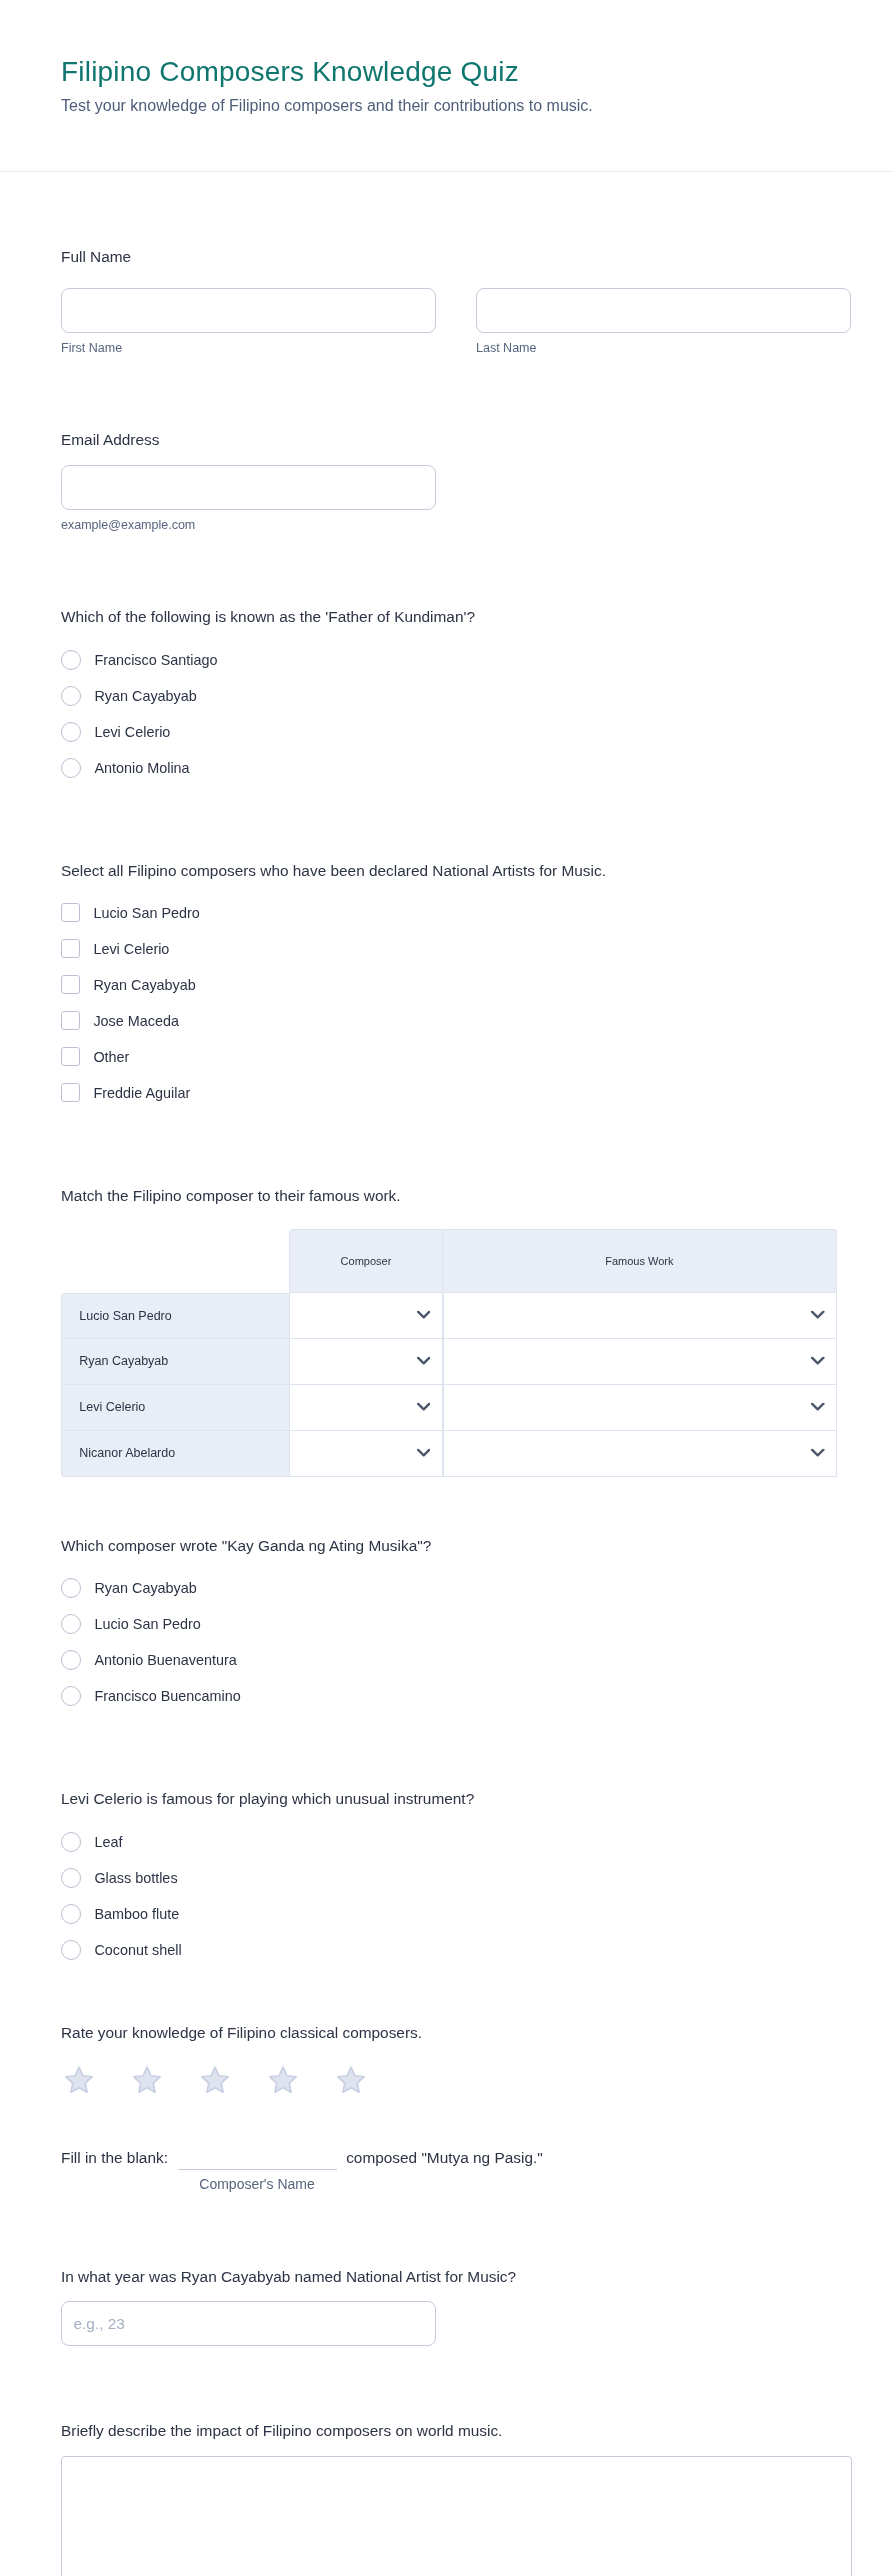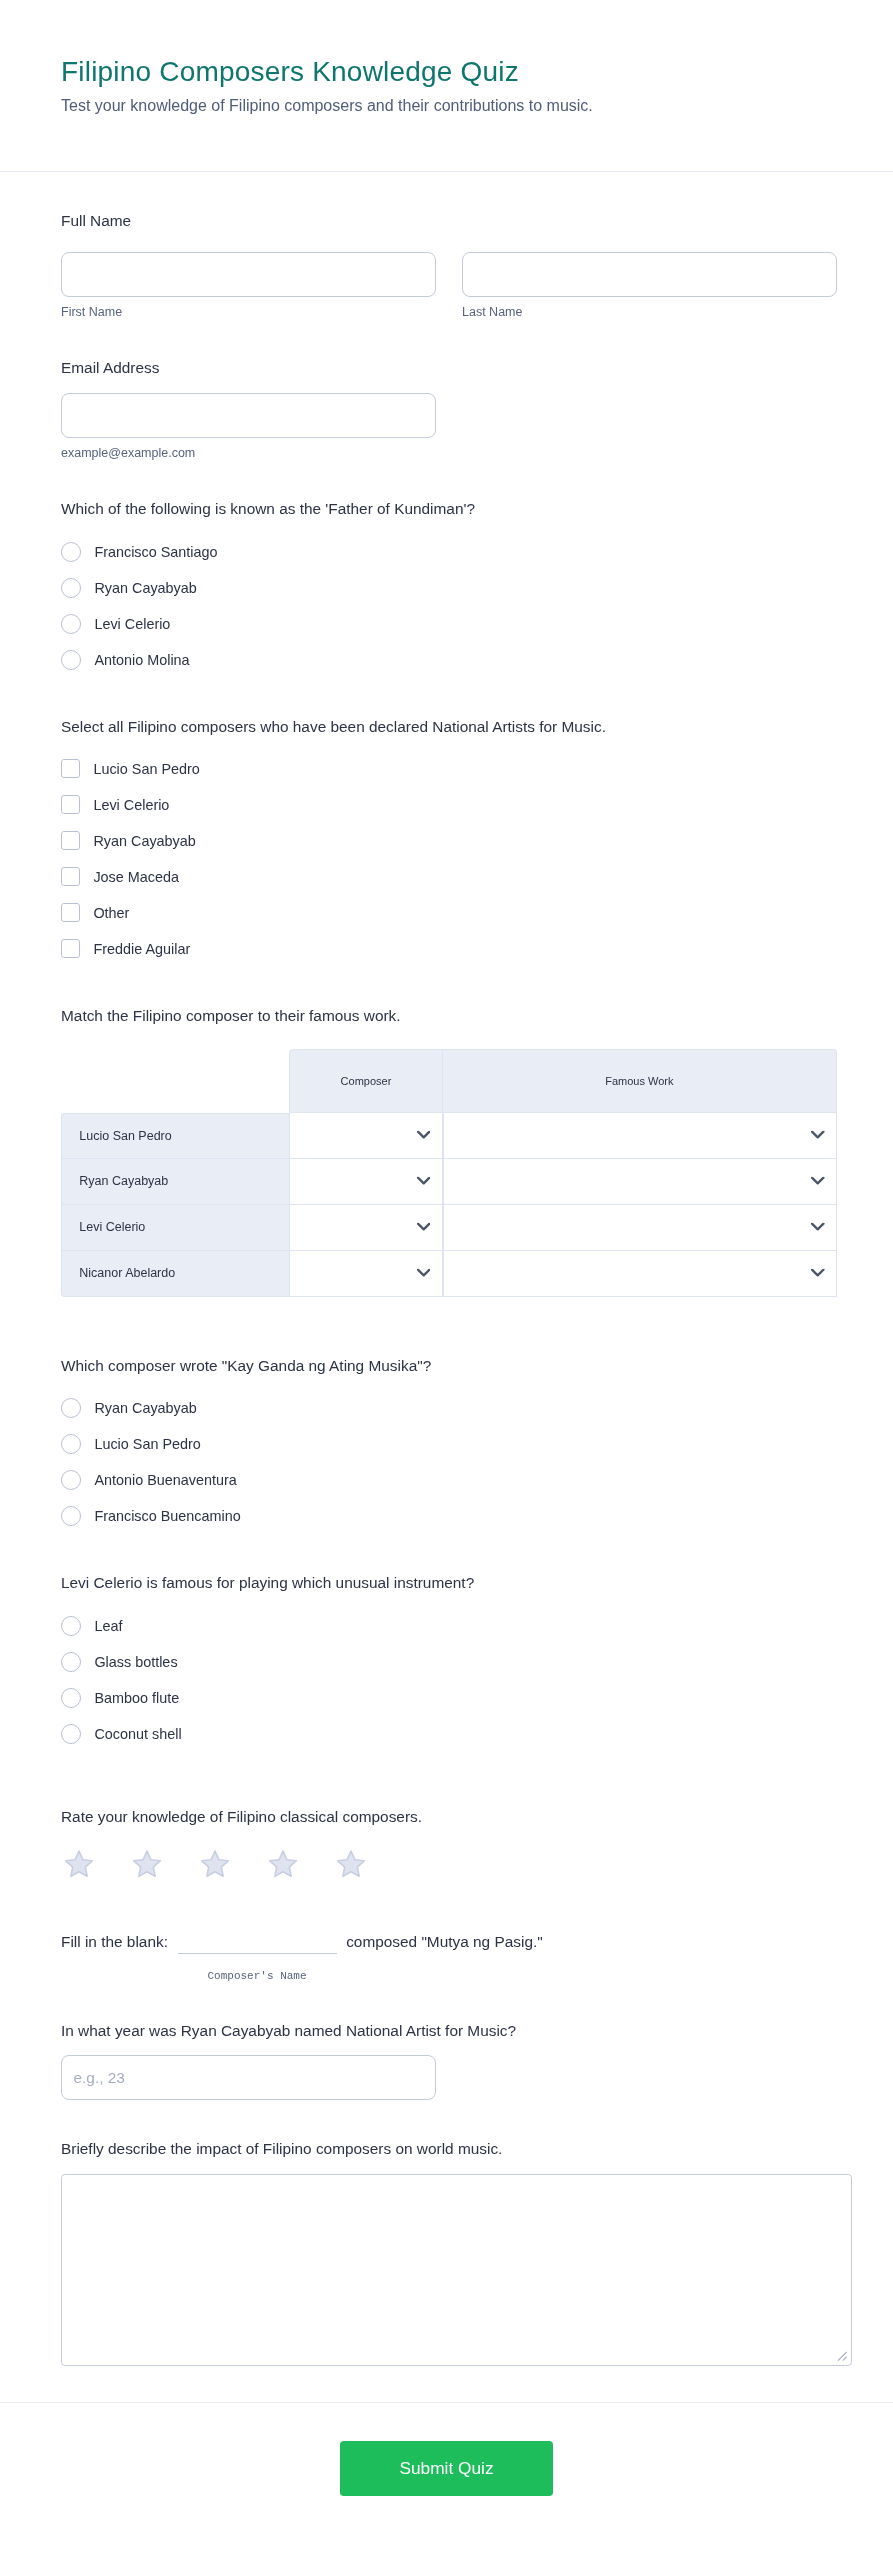--- a/index.html
+++ b/index.html
@@ -8,30 +8,30 @@
     width:893px; min-height:2576px; margin:0 auto;
     font-family:"Liberation Sans","DejaVu Sans",sans-serif;
     color:#2c3345;
   }
   
   .form-header { padding:56px 56px 56px 61px; border-bottom:1px solid #e6e9f0; }
   .form-title { font-size:28px; font-weight:400; color:#0f766e; letter-spacing:0.2px; }
   .form-subtitle { margin-top:8.6px; font-size:16px; color:#4f5d79; }
   
   .content { padding:0 56px 0 61px; }
-  .q-block { margin-top:40px; }
+  .q-block { margin-top:76px; }
   .q-label { font-size:15.4px; font-weight:500; color:#2c3345; }
   .sub-label { font-size:12.5px; color:#57647e; margin-top:8.6px; }
   .text-input {
     height:45px; width:375px; border:1px solid #c3cad8; border-radius:8px;
     background:#fff; font-size:15.4px; color:#2c3345; padding:0 11.5px; outline:none;
   }
   .text-input::placeholder { color:#a6aec3; }
   
-  .name-row { display:flex; gap:26px; margin-top:22px; }
+  .name-row { display:flex; gap:40px; margin-top:22px; }
   .name-col { width:375px; }
   
   .options { margin-top:15.4px; }
   .opt-row { display:flex; align-items:center; height:36px; cursor:pointer; }
   .radio-circle {
     width:20px; height:20px; border:1px solid #b9c0d1; border-radius:50%;
     background:#fff; flex:0 0 auto;
   }
   .checkbox-square {
     width:19px; height:19px; border:1px solid #b9c0d1; border-radius:2.9px;
@@ -64,21 +64,21 @@
   
   .stars { margin-top:21px; display:flex; gap:32px; }
   .star { cursor:pointer; }
   
   .fill-row { margin-top:50px; display:flex; align-items:flex-start; font-size:15.4px; }
   .blank-wrap { margin:0 9.6px; width:159px; text-align:center; }
   .blank-input {
     width:159px; height:21px; border:none; border-bottom:1px solid #c3cad8;
     outline:none; font-size:14.4px; color:#2c3345; background:transparent;
   }
-  .blank-sub { font-size:11px; color:#57647e; margin-top:16px;font-family:Liberation Mono, monospace; }
+  .blank-sub { font-size:14px; color:#57647e; margin-top:6px; }
   
   .ta-wrap { position:relative; width:791px; margin-top:15.4px; }
   .textarea {
     width:791px; height:192px; border:1px solid #c3cad8; border-radius:3.8px;
     resize:none; outline:none; font-family:"Liberation Sans",sans-serif;
     font-size:14.4px; color:#2c3345; padding:9.6px 11.5px;
   }
   .grip { position:absolute; right:4.8px; bottom:7.7px; }
   
   .submit-bar { margin-top:32px; border-top:1px solid #e6e9f0; padding:38px 0 48px; text-align:center; }

